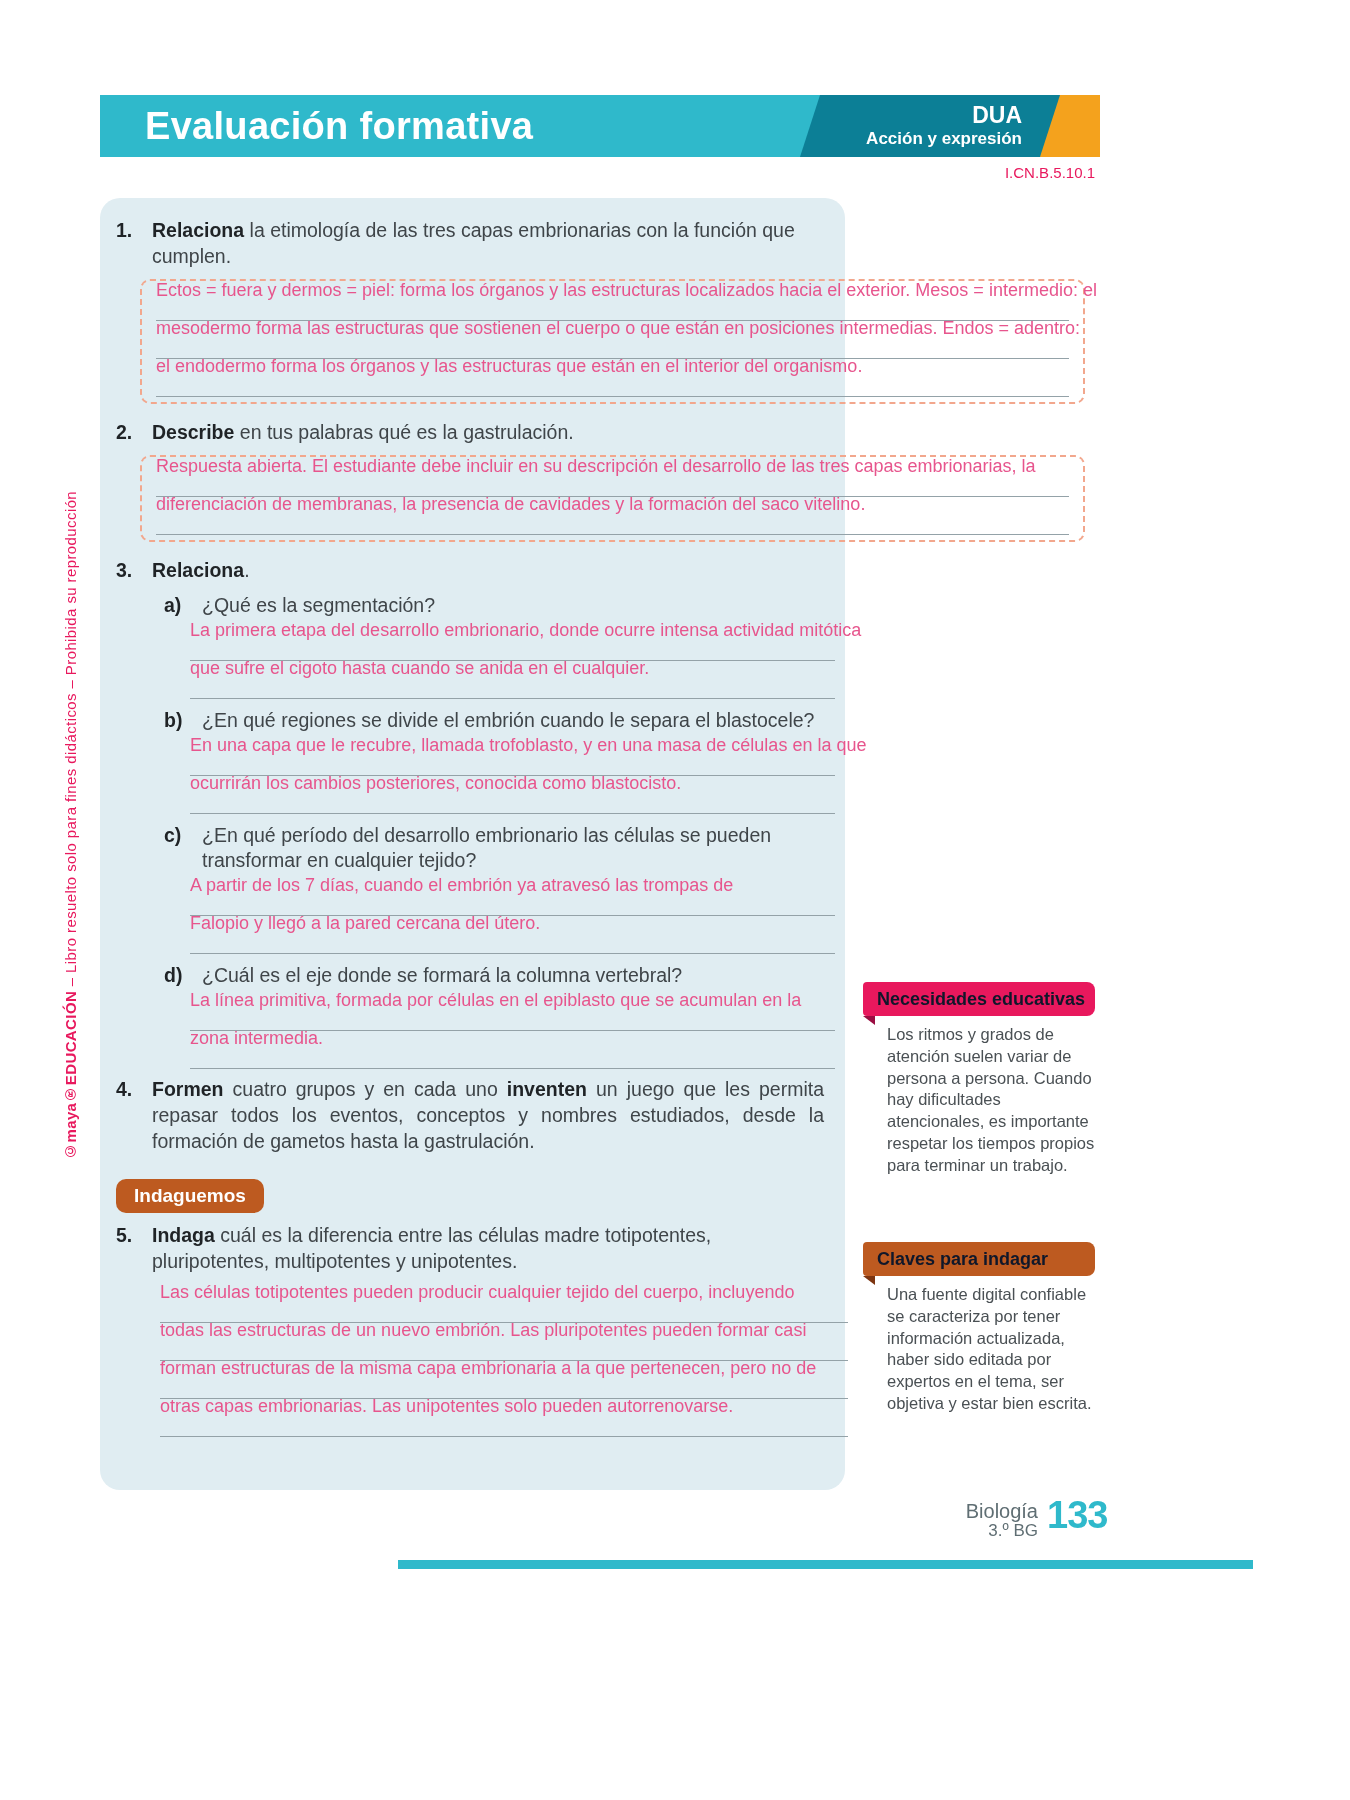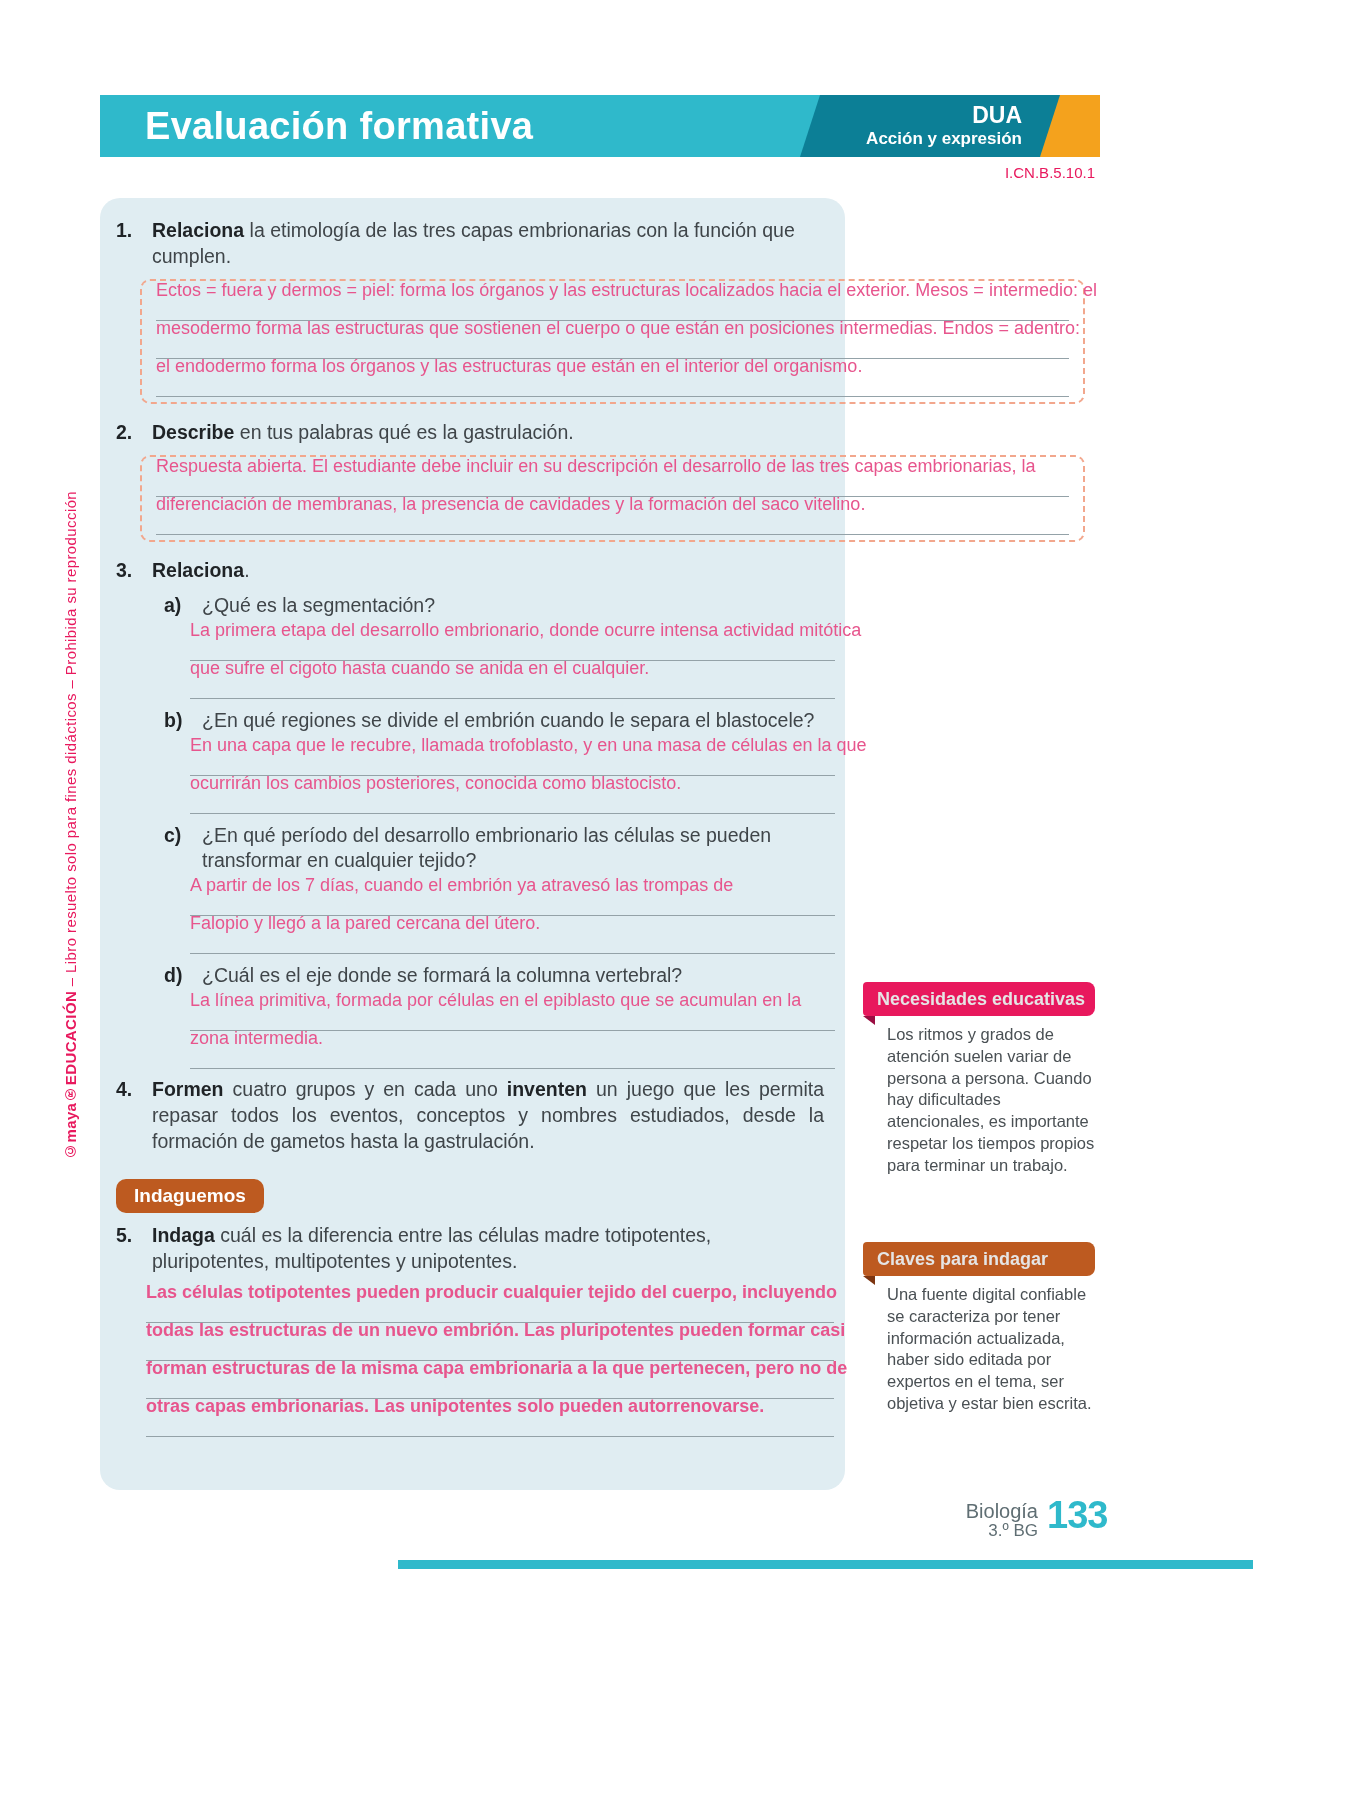--- a/index.html
+++ b/index.html
@@ -49,27 +49,27 @@
   .sub-q .letter { font-weight:bold; min-width:24px; color:#1f2326; }
   .sub-q .qtext { width:620px; }
   .sub-ans { margin:4px 0 8px 26px; width:645px; }
 
   .badge { display:inline-block; color:#ffffff; font-weight:bold; font-size:19px;
            padding:6px 18px; border-radius:10px; margin:8px 0 10px 0; }
   .badge-pink { background:#e8185d; }
   .badge-brown { background:#bd5a20; }
 
   .q4-text { text-align:justify; }
-  .q5-answers { margin:10px 0 0 30px; width:688px;font-weight:bold; }
+  .q5-answers { margin:10px 0 0 44px; width:688px; }
 
   
   .side-box { position:absolute; width:232px; }
   .side-box.needs { left:863px; top:982px; }
   .side-box.keys  { left:863px; top:1242px; }
-  .ribbon { position:relative; color:#e5e5e5; font-weight:bold; font-size:18px;
+  .ribbon { position:relative; color:#0f172a; font-weight:bold; font-size:18px;
             height:34px; line-height:34px; padding-left:14px; border-radius:4px 8px 8px 4px; }
   .ribbon-pink { background:#e8185d; }
   .ribbon-brown { background:#bd5a20; }
   .fold { position:absolute; left:0; top:34px; width:12px; height:9px; }
   .fold-pink { background:#9a0e42; clip-path:polygon(0 0, 100% 0, 100% 100%); }
   .fold-brown { background:#7d3511; clip-path:polygon(0 0, 100% 0, 100% 100%); }
   .side-body { margin-top:8px; padding-left:24px; font-size:16.5px; color:#4a5054; line-height:1.32; }
 
   
   .footer-subject { position:absolute; left:920px; top:1500px; width:118px; text-align:right;

